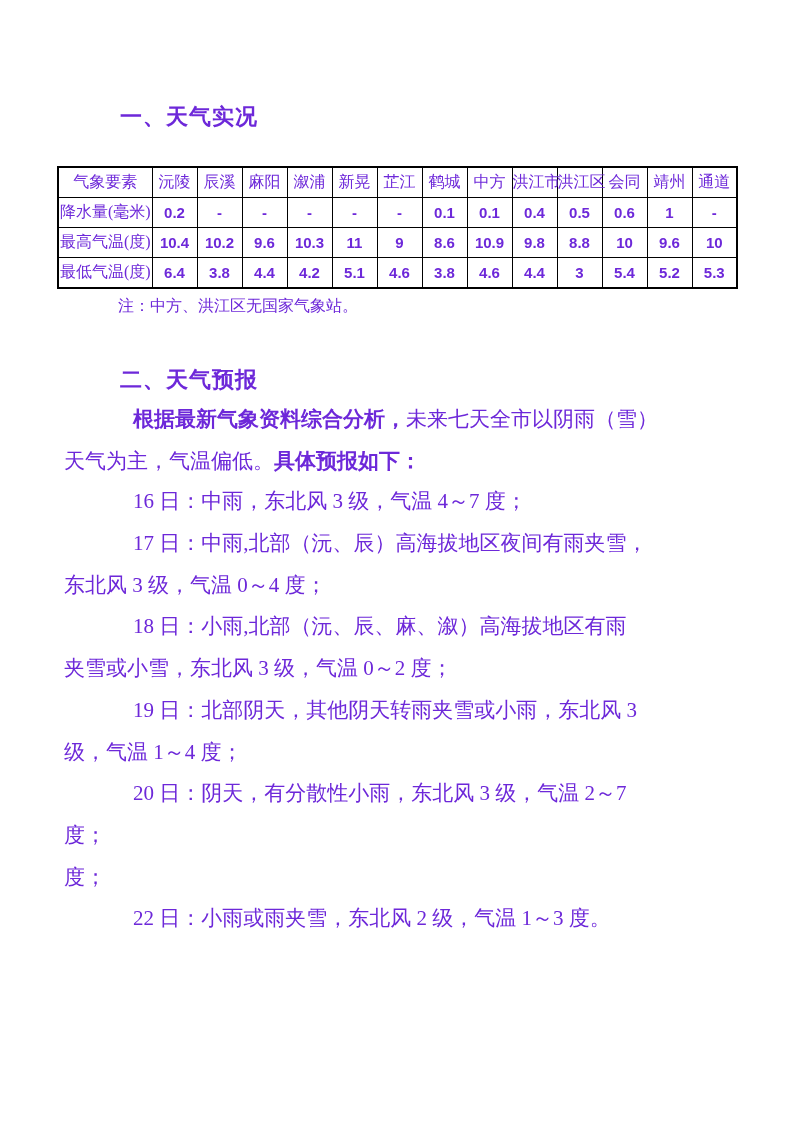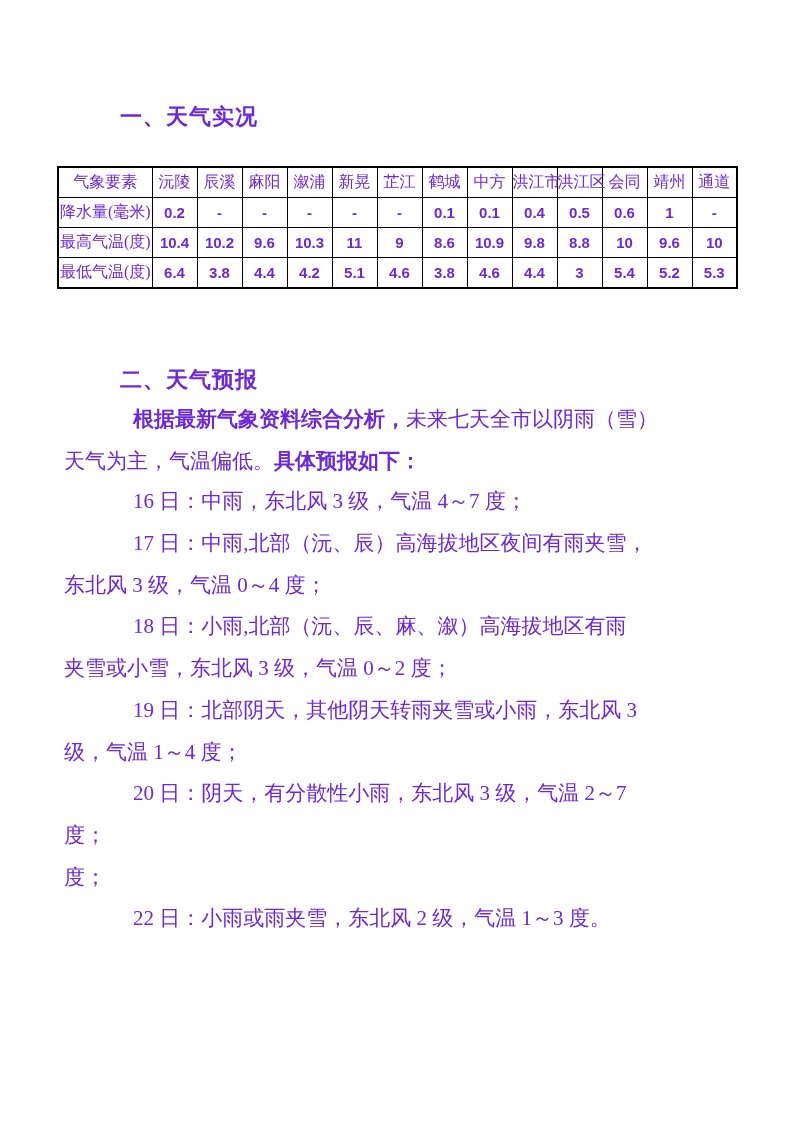--- a/index.html
+++ b/index.html
@@ -162,20 +162,21 @@
           <td class="num">4.6</td>
           <td class="num">4.4</td>
           <td class="num">3</td>
           <td class="num">5.4</td>
           <td class="num">5.2</td>
           <td class="num">5.3</td>
         </tr>
       </tbody>
   </table>
 
+  <div class="note">注：中方、洪江区无国家气象站。</div>
 
   <div class="h1 h1-second">二、天气预报</div>
 
   <div class="forecast" id="forecast-block">
       <div class="forecast-line indent"><span class="run-bold">根据最新气象资料综合分析，</span><span class="run">未来七天全市以阴雨（雪）</span></div>
       <div class="forecast-line"><span class="run">天气为主，气温偏低。</span><span class="run-bold">具体预报如下：</span></div>
       <div class="forecast-line indent"><span class="run">16 日：中雨，东北风 3 级，气温 4～7 度；</span></div>
       <div class="forecast-line indent"><span class="run">17 日：中雨,北部（沅、辰）高海拔地区夜间有雨夹雪，</span></div>
       <div class="forecast-line"><span class="run">东北风 3 级，气温 0～4 度；</span></div>
       <div class="forecast-line indent"><span class="run">18 日：小雨,北部（沅、辰、麻、溆）高海拔地区有雨</span></div>

